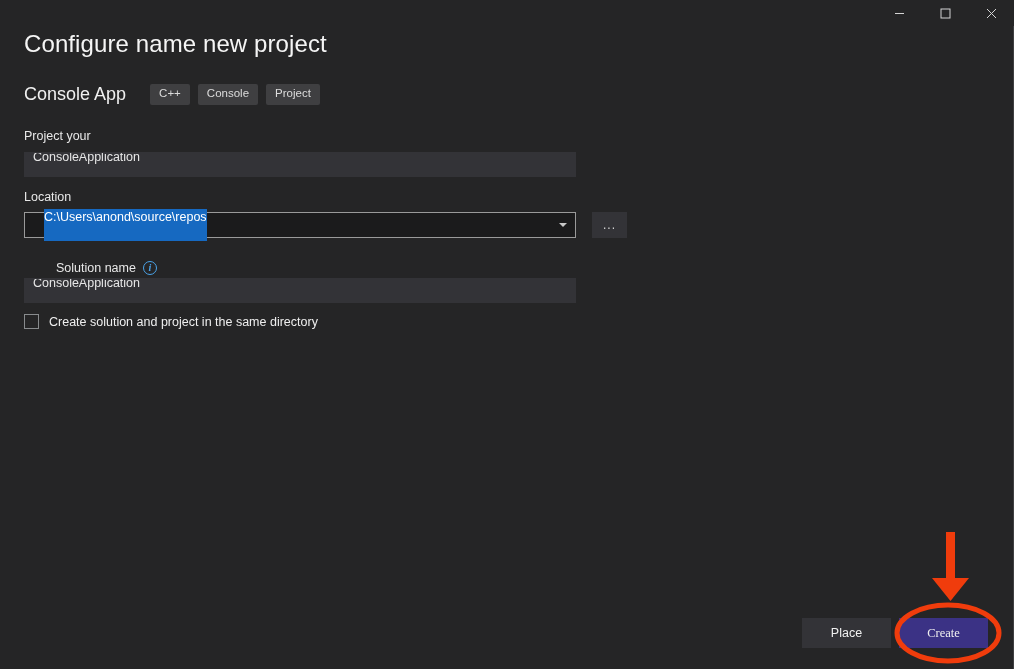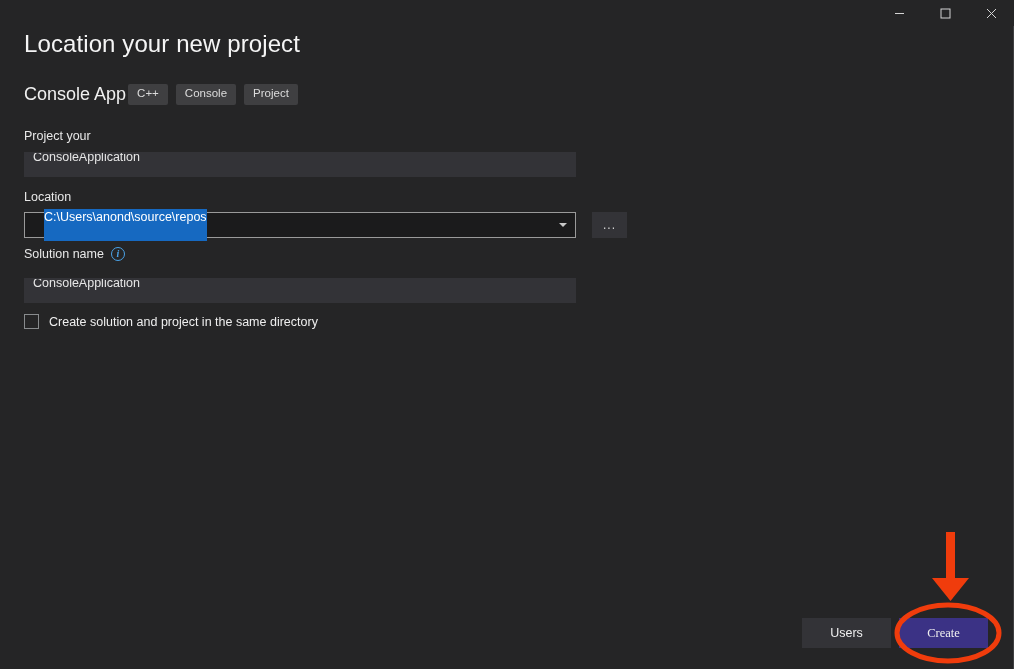--- a/index.html
+++ b/index.html
@@ -58,21 +58,21 @@
   }
   #subtitle-row {
     position: absolute;
     left: 24px; top: 84px;
     display: flex;
     align-items: center;
   }
   #template-name {
     font-size: 18px;
     color: #f0f0f0;
-    margin-right: 2px;
+    margin-right: 24px;
   }
   .chip {
     background: #3f3f41;
     color: #dcdcdc;
     font-size: 11.5px;
     padding: 4px 9px 5px 9px;
     border-radius: 2px;
     margin-right: 8px;
     line-height: 1;
     white-space: nowrap;
@@ -241,52 +241,52 @@
         <svg width="11" height="11" viewBox="0 0 11 11">
           <line x1="1" y1="1" x2="10" y2="10" stroke="#d4d4d4" stroke-width="1"></line>
           <line x1="10" y1="1" x2="1" y2="10" stroke="#d4d4d4" stroke-width="1"></line>
         </svg>
       </span>
     </div>
   </div>
 
   <div id="right-edge"></div>
 
-  <div id="page-title">Location your new project</div>
+  <div id="page-title">Configure name new project</div>
 
   <div id="subtitle-row">
     <div id="template-name">Console App</div>
     <div class="chip">C++</div>
     <div class="chip">Console</div>
     <div class="chip">Project</div>
   </div>
 
   <div class="field-label" style="top:129px;">Project your</div>
   <input class="textinput" style="top: 152px;" type="text" value="ConsoleApplication">
 
   <div class="field-label" style="top:190px;">Location</div>
 
   <div id="location-combo">
     <span id="location-value">C:\Users\anond\source\repos</span>
     <span id="location-caret"></span>
   </div>
   <div id="browse-button">...</div>
 
-  <div class="field-label" style="top:247px;">
+  <div class="field-label" style="top:261px;margin-left:32px;">
     <span>Solution name</span>
     <span id="info-icon">i</span>
   </div>
   <input class="textinput" style="top: 278px;" type="text" value="ConsoleApplication">
 
   <div id="checkbox-row">
     <div id="checkbox-box"></div>
     <div id="checkbox-label">Create solution and project in the same directory</div>
   </div>
 
-  <div class="footer-btn" id="back-button">Users</div>
+  <div class="footer-btn" id="back-button">Place</div>
   <div class="footer-btn" id="create-button">Create</div>
 
   <svg id="annotation" viewBox="0 0 1014 669">
     <g>
       <rect x="946" y="532" width="9" height="49" fill="#f03c0c"></rect>
       <polygon points="932,578 969,578 950.5,601" fill="#f03c0c"></polygon>
     </g>
     <ellipse cx="948" cy="633" rx="51" ry="28" fill="none" stroke="#f03c0c" stroke-width="5"></ellipse>
   </svg>
 

